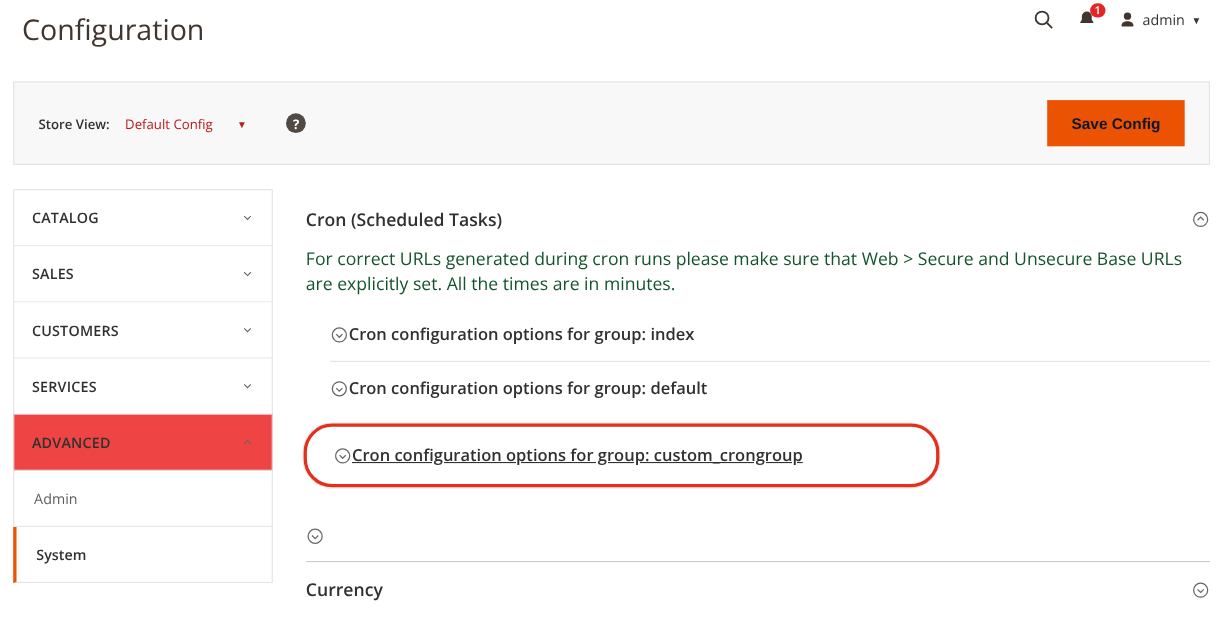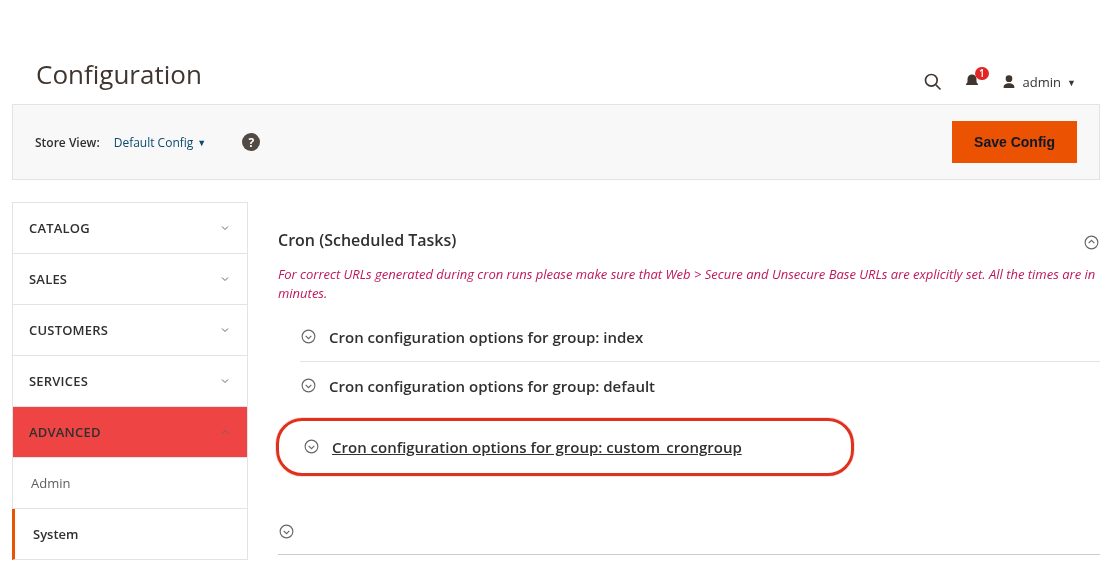--- a/index.html
+++ b/index.html
@@ -1,53 +1,53 @@
 <!DOCTYPE html>
 <html><head>
   <meta charset="utf-8">
   <style>
     * { margin:0; padding:0; box-sizing:border-box; }
     body { font-family:'Open Sans','Helvetica Neue',Helvetica,Arial,sans-serif; color:#333; background:#fff; font-size:13px; }
 
-    .topbar { display:flex; align-items:flex-end; justify-content:space-between; padding:8px 36px 6px;margin-top:48px; }
+    .topbar { display:flex; align-items:flex-start; justify-content:space-between; padding:8px 20px 6px; }
     .page-title { font-size:26px; font-weight:400; color:#41362f; }
     .topbar-right { display:flex; align-items:center; gap:20px; }
     .icon-btn { cursor:pointer; display:flex; align-items:center; }
     .bell-wrap { position:relative; }
     .badge { position:absolute; top:-6px; right:-8px; background:#e22626; color:#fff; border-radius:8px; font-size:10px; font-weight:600; padding:1px 4px; line-height:11px; }
     .user-area { display:flex; align-items:center; gap:6px; cursor:pointer; }
     .user-area .caret { font-size:9px; color:#41362f; }
 
-    .toolbar { display:flex; align-items:center; justify-content:space-between; background:#f8f8f8; border:1px solid #e3e3e3; padding:16px 22px; margin:6px 12px 22px; }
+    .toolbar { display:flex; align-items:center; justify-content:space-between; background:#f8f8f8; border:1px solid #e3e3e3; padding:16px 22px; margin:24px 12px 22px; }
     .toolbar-left { display:flex; align-items:center; gap:14px; }
     .storeview-label { font-size:12px; font-weight:600; color:#303030; }
-    .storeview-select { display:inline-flex; align-items:center; gap:4px; font-size:12px; color:#0c4a6e; cursor:pointer;text-align:right; }
+    .storeview-select { display:inline-flex; align-items:center; gap:22px; font-size:12px; color:#b91c1c; cursor:pointer;text-align:right; }
     .help-circ { width:18px; height:18px; border-radius:50%; background:#514943; color:#fff; font-size:12px; display:flex; align-items:center; justify-content:center; font-weight:700; cursor:pointer; margin-left:22px; }
     .save-btn { background:#eb5202; color:#0f172a; border:none; font-size:14px; font-weight:600; padding:13px 22px; cursor:pointer; }
 
     .layout { display:flex; gap:30px; padding:0 12px 30px; }
 
     .sidebar { width:236px; flex-shrink:0; }
     .sb-section { }
     .sb-head { display:flex; align-items:center; justify-content:space-between; padding:16px 16px; border:1px solid #e3e3e3; border-top:none; background:#fff; cursor:pointer; }
     .sb-section:first-child .sb-head { border-top:1px solid #e3e3e3; }
     .sb-head.expanded { background:#ef4444; }
     .sb-head-label { font-size:13px; font-weight:600; color:#303030; text-transform:uppercase; letter-spacing:.2px; }
     .chev { width:12px; height:12px; display:inline-block; }
     .sb-sub { }
     .sb-item { display:block; padding:16px 18px; font-size:13px; color:#5e5e5e; border:1px solid #e3e3e3; border-top:none; background:#fff; cursor:pointer; }
     .sb-item.active { border-left:3px solid #eb5202; font-weight:600; color:#303030; }
 
     .main { flex:1; padding-top:2px; }
     .section { border-bottom:1px solid #ccc; padding:14px 0; }
-    .section-head { display:flex; align-items:flex-end; justify-content:space-between; cursor:pointer;margin-top:11px; }
+    .section-head { display:flex; align-items:center; justify-content:space-between; cursor:pointer; }
     .section-title { font-size:16px; font-weight:600; color:#303030; }
-    .note { font-size:13px; color:#be185d; line-height:1.45; margin:14px 0 10px;font-style:italic; }
+    .note { font-size:16px; color:#14532d; line-height:1.45; margin:14px 0 10px; }
     .group-list { padding-left:22px; }
-    .group-row { display:flex; align-items:center; gap:12px; padding:14px 0; border-top:1px solid #e3e3e3; cursor:pointer; }
+    .group-row { display:flex; align-items:center; gap:0; padding:14px 0; border-top:1px solid #e3e3e3; cursor:pointer; }
     .group-row:first-child { border-top:none; }
     .group-label { font-size:15px; color:#303030; font-weight:600; }
     .group-row.highlight { border:3px solid #e0301e; border-radius:26px; padding:16px 24px; margin:8px 0 8px -24px; width:calc(100% - 222px); box-shadow:0 0 0 1px rgba(224,48,30,.15);text-decoration:underline; }
 
     .caret-down { display:inline-block; }
     .collapse-chev { width:17px; height:17px; }
   </style>
 </head>
 <body>
 

